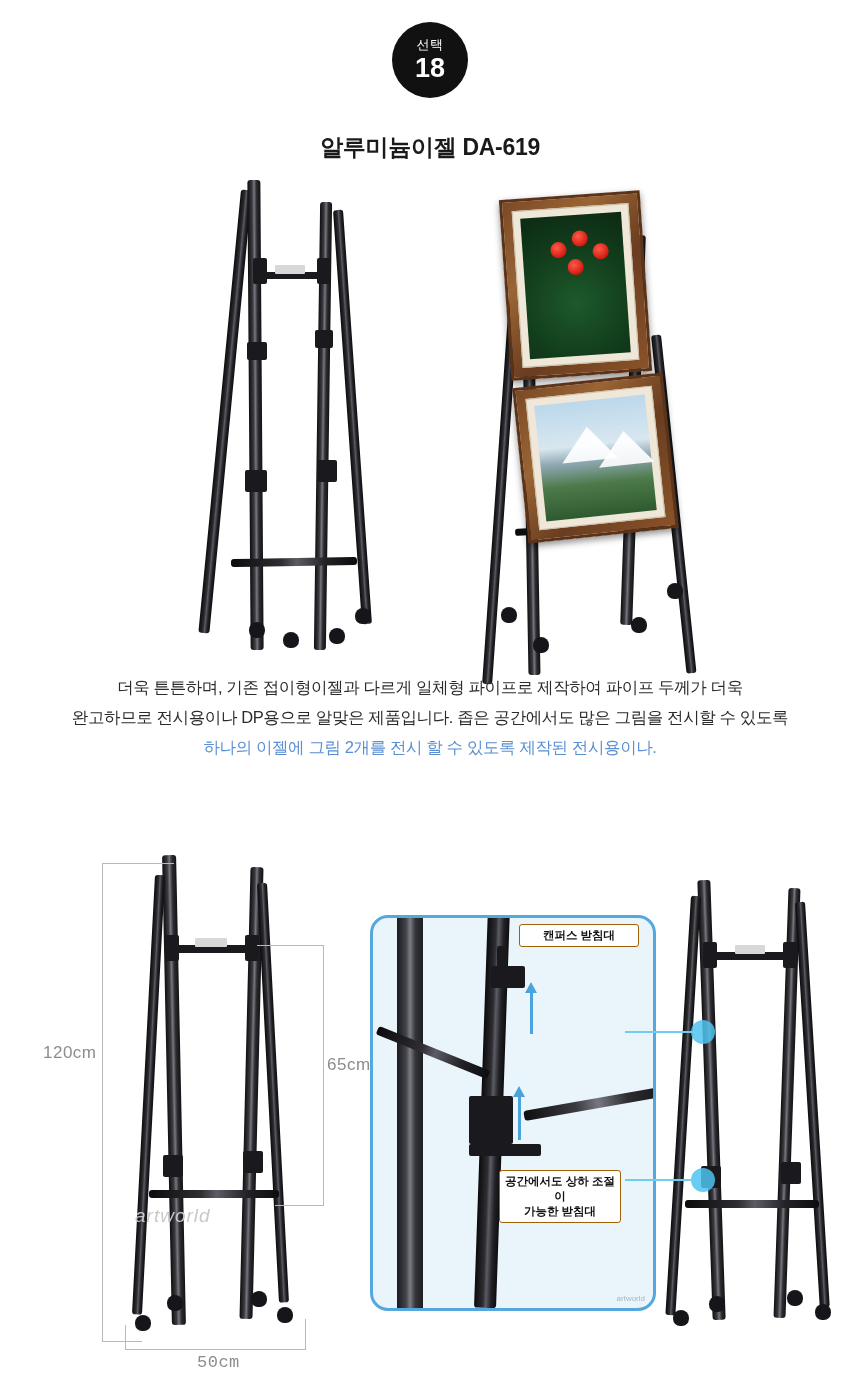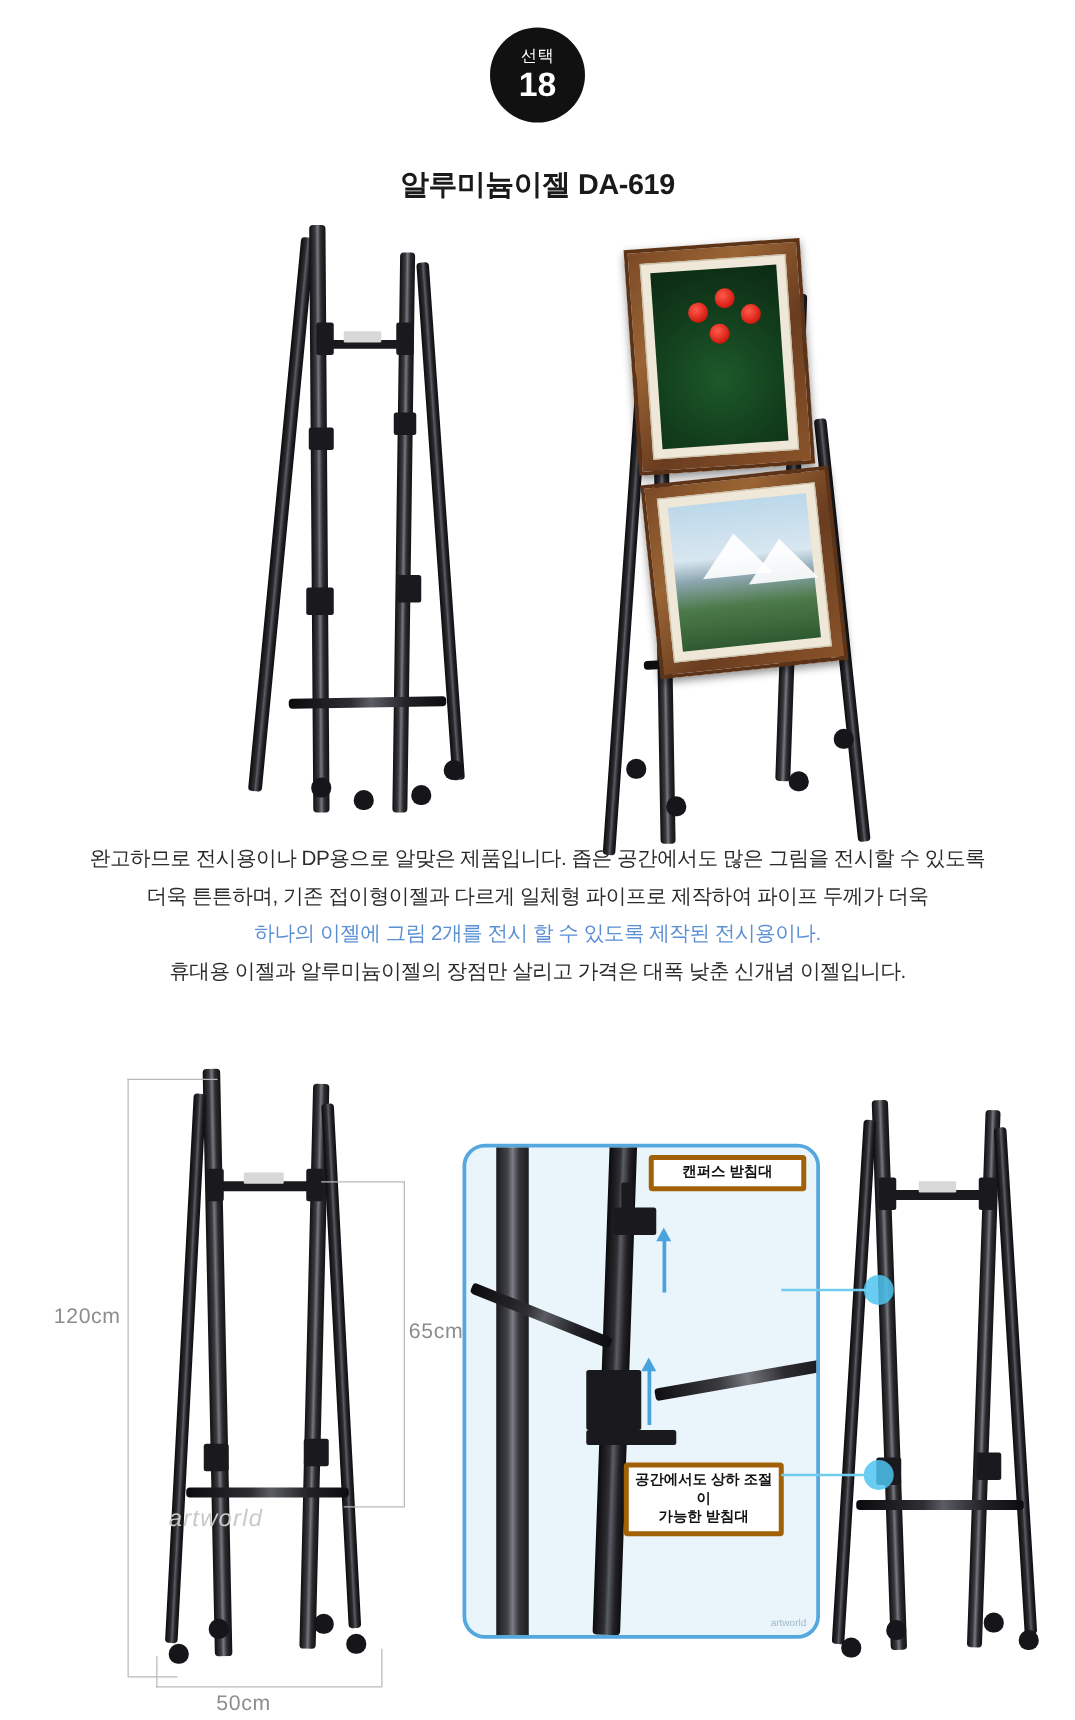--- a/index.html
+++ b/index.html
@@ -211,21 +211,21 @@
     width: 280px;
     height: 390px;
     background: #eaf4fb;
     border: 3px solid #55a8de;
     border-radius: 18px;
     overflow: hidden;
   }
   .callout {
     position: absolute;
     background: #ffffff;
-    border: 4px solid #a16207;
+    border: 1px solid #a16207;
     border-radius: 3px;
     font-size: 11.5px;
     line-height: 15px;
     text-align: center;
     color: #111111;
     padding: 3px 5px;
     font-weight: bold;
   }
   .arrow-up {
     position: absolute;
@@ -342,24 +342,23 @@
         <div class="canvas-b">
           <div class="mountain" style="left:22px; top:26px;"></div>
           <div class="mountain" style="left:58px; top:34px;"></div>
         </div>
       </div>
     </div>
   </div>
 </div>
 
 <div class="description">
+  <div>더욱 튼튼하며, 기존 접이형이젤과 다르게 일체형 파이프로 제작하여 파이프 두께가 더욱</div>
   <div>완고하므로 전시용이나 DP용으로 알맞은 제품입니다. 좁은 공간에서도 많은 그림을 전시할 수 있도록</div>
-  <div>더욱 튼튼하며, 기존 접이형이젤과 다르게 일체형 파이프로 제작하여 파이프 두께가 더욱</div>
   <div class="hl">하나의 이젤에 그림 2개를 전시 할 수 있도록 제작된 전시용이나.</div>
-  <div>휴대용 이젤과 알루미늄이젤의 장점만 살리고 가격은 대폭 낮춘 신개념 이젤입니다.</div>
 </div>
 
 <div class="lower">
 
   <div class="dim-photo">
 
     <div class="pipe" style="left:62px; top:0px; width:14px; height:470px; transform: rotate(-1.2deg);"></div>
     <div class="pipe" style="left:140px; top:12px; width:13px; height:452px; transform: rotate(1.4deg);"></div>
     <div class="pipe-dark" style="left:50px; top:20px; width:10px; height:440px; transform: rotate(3deg); transform-origin: top center;"></div>
     <div class="pipe-dark" style="left:152px; top:28px; width:10px; height:420px; transform: rotate(-3deg); transform-origin: top center;"></div>
@@ -386,21 +385,21 @@
     <div class="dim-label" style="left:-62px; top:188px;">120cm</div>
 
     <div class="dim-line" style="left:218px; top:90px; width:1px; height:260px;"></div>
     <div class="dim-line" style="left:152px; top:90px; width:67px; height:1px;"></div>
     <div class="dim-line" style="left:170px; top:350px; width:49px; height:1px;"></div>
     <div class="dim-label" style="left:222px; top:200px;">65cm</div>
 
     <div class="dim-line" style="left:20px; top:494px; width:180px; height:1px;"></div>
     <div class="dim-line" style="left:20px; top:470px; width:1px; height:25px;"></div>
     <div class="dim-line" style="left:200px; top:464px; width:1px; height:31px;"></div>
-    <div class="dim-label" style="left:68px; top:498px;">50cm</div>
+    <div class="dim-label" style="left:92px; top:498px;font-family:Liberation Mono, monospace;">50cm</div>
   </div>
 
   <div class="detail-box">
 
     <div class="pipe" style="left:24px; top:-10px; width:26px; height:420px; opacity:0.95;"></div>
     <div class="pipe-dark" style="left:108px; top:-10px; width:22px; height:400px; transform: rotate(2deg);"></div>
     <div class="pipe-dark" style="left:0px; top:130px; width:120px; height:9px; transform: rotate(22deg);"></div>
     <div class="pipe" style="left:150px; top:180px; width:150px; height:10px; transform: rotate(-10deg);"></div>
 
     <div class="clamp" style="left:118px; top:48px; width:34px; height:22px;"></div>

